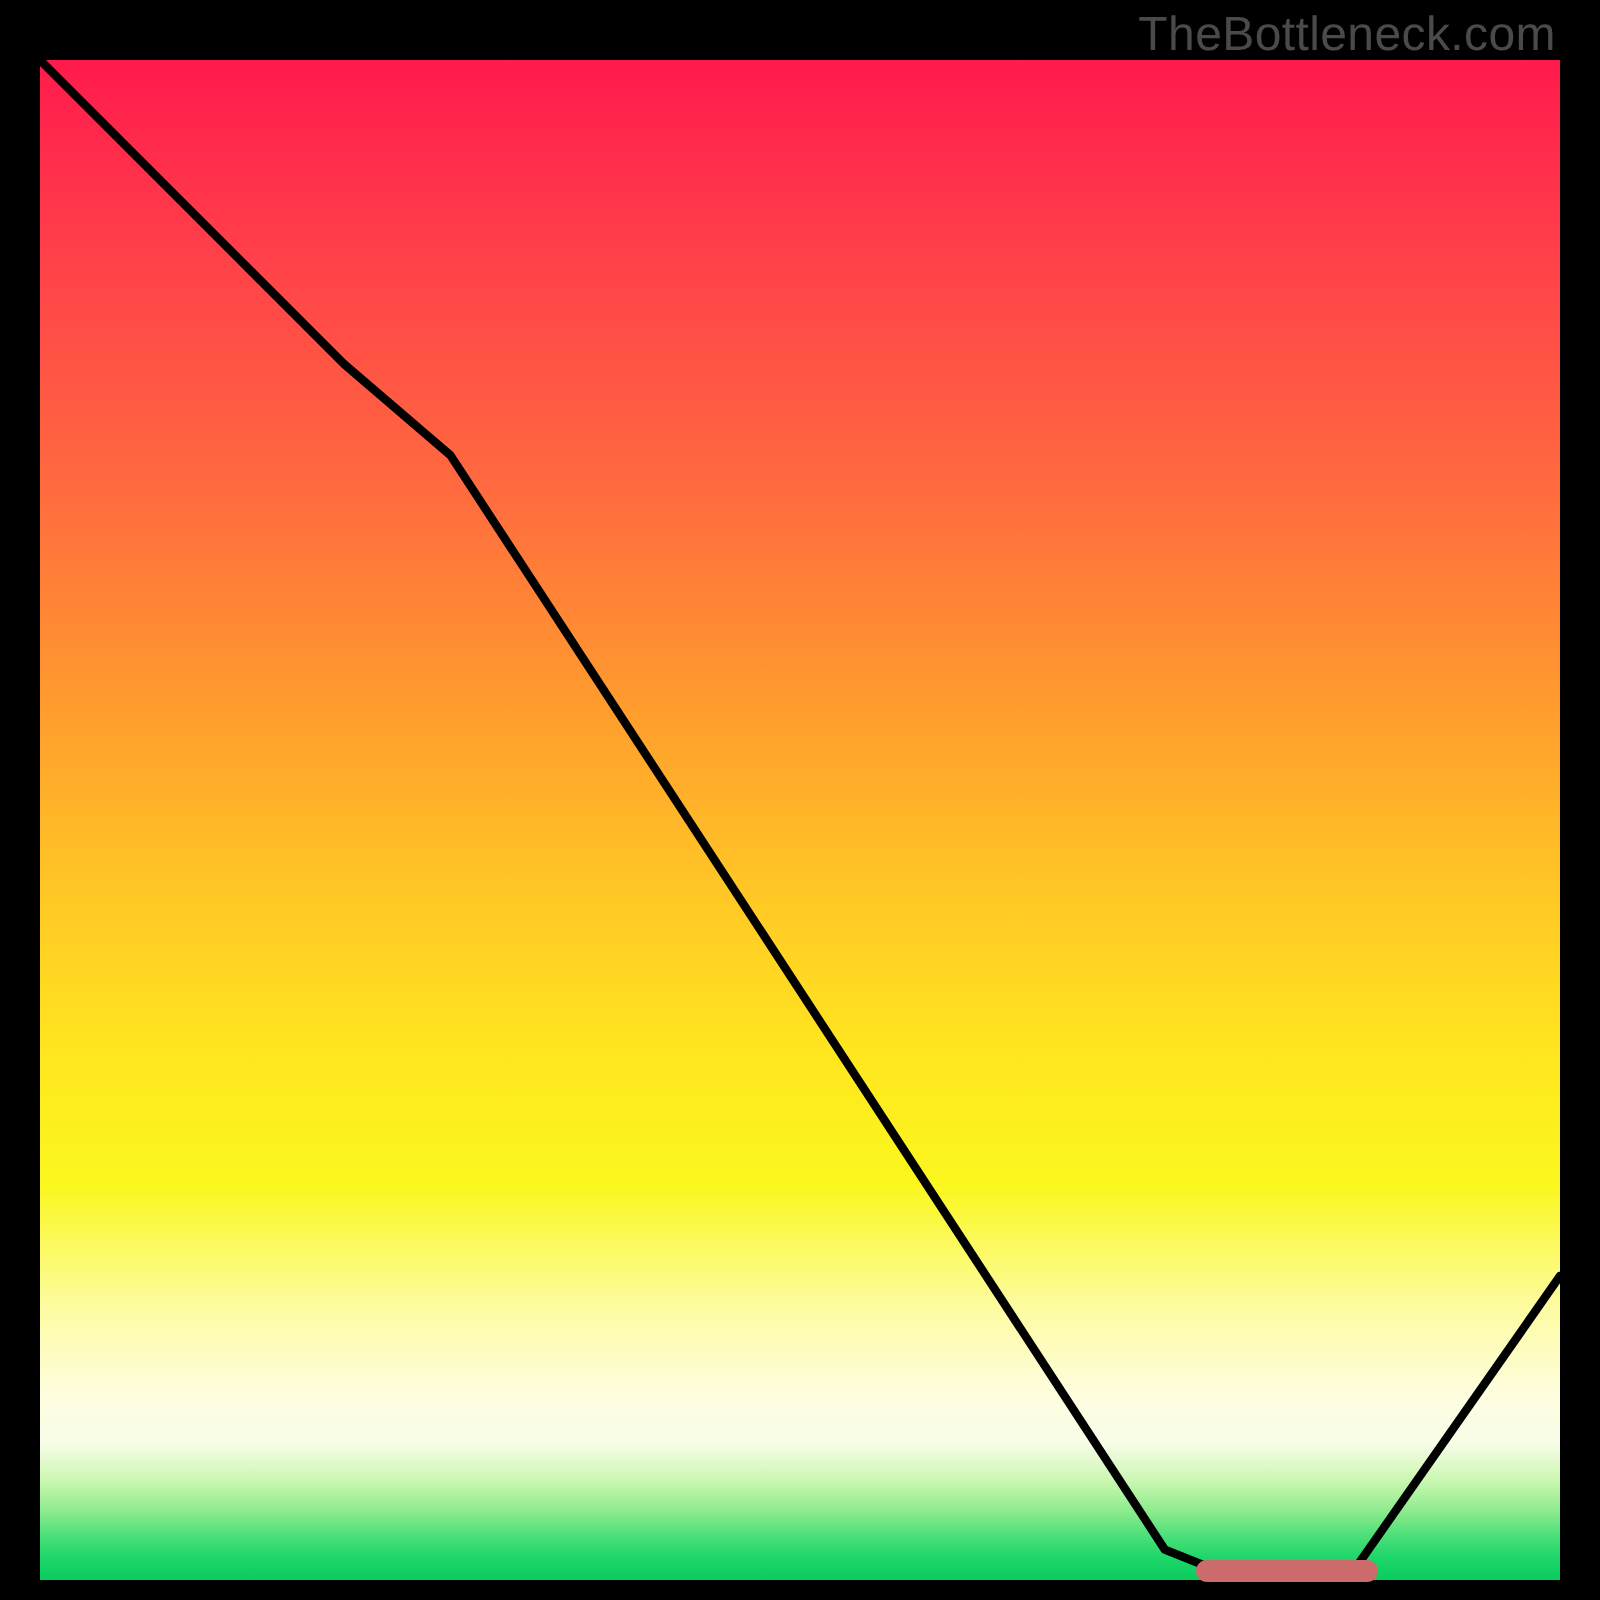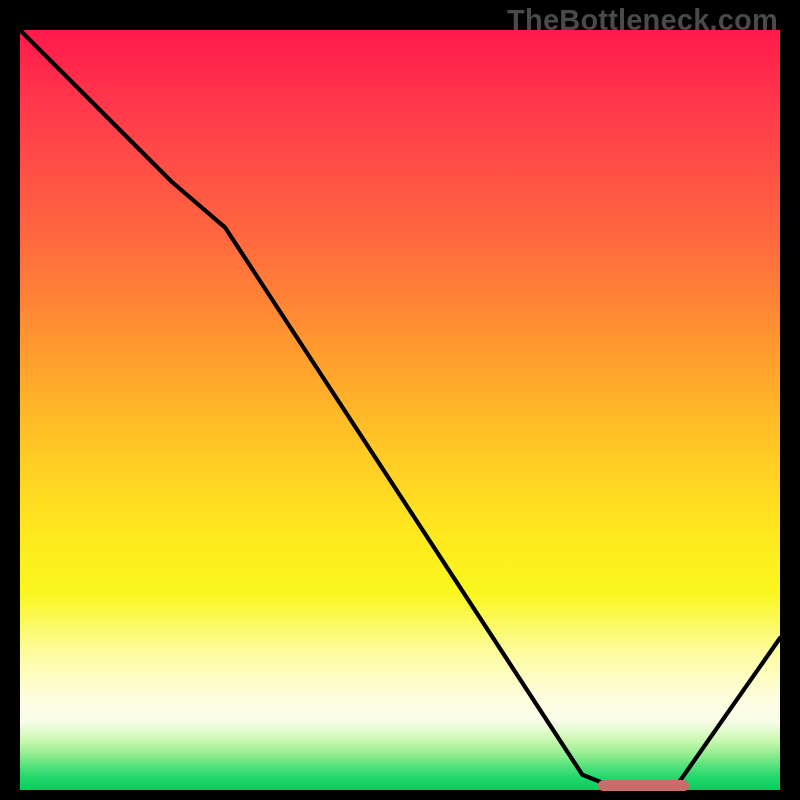--- a/index.html
+++ b/index.html
@@ -42,22 +42,22 @@
       #4fe07a 97%,
       #1fd66a 98.5%,
       #0acc5e 100%
     );
   }
   .watermark {
     position: absolute;
     top: 4px;
     right: 22px;
     color: #4a4a4a;
-    font-size: 29px;
-    font-weight: 700;
+    font-size: 24px;
+    font-weight: 400;
     letter-spacing: 0.2px;
   }
   svg.curve {
     position: absolute;
     left: 0;
     top: 0;
     width: 760px;
     height: 760px;
   }
   .marker {

